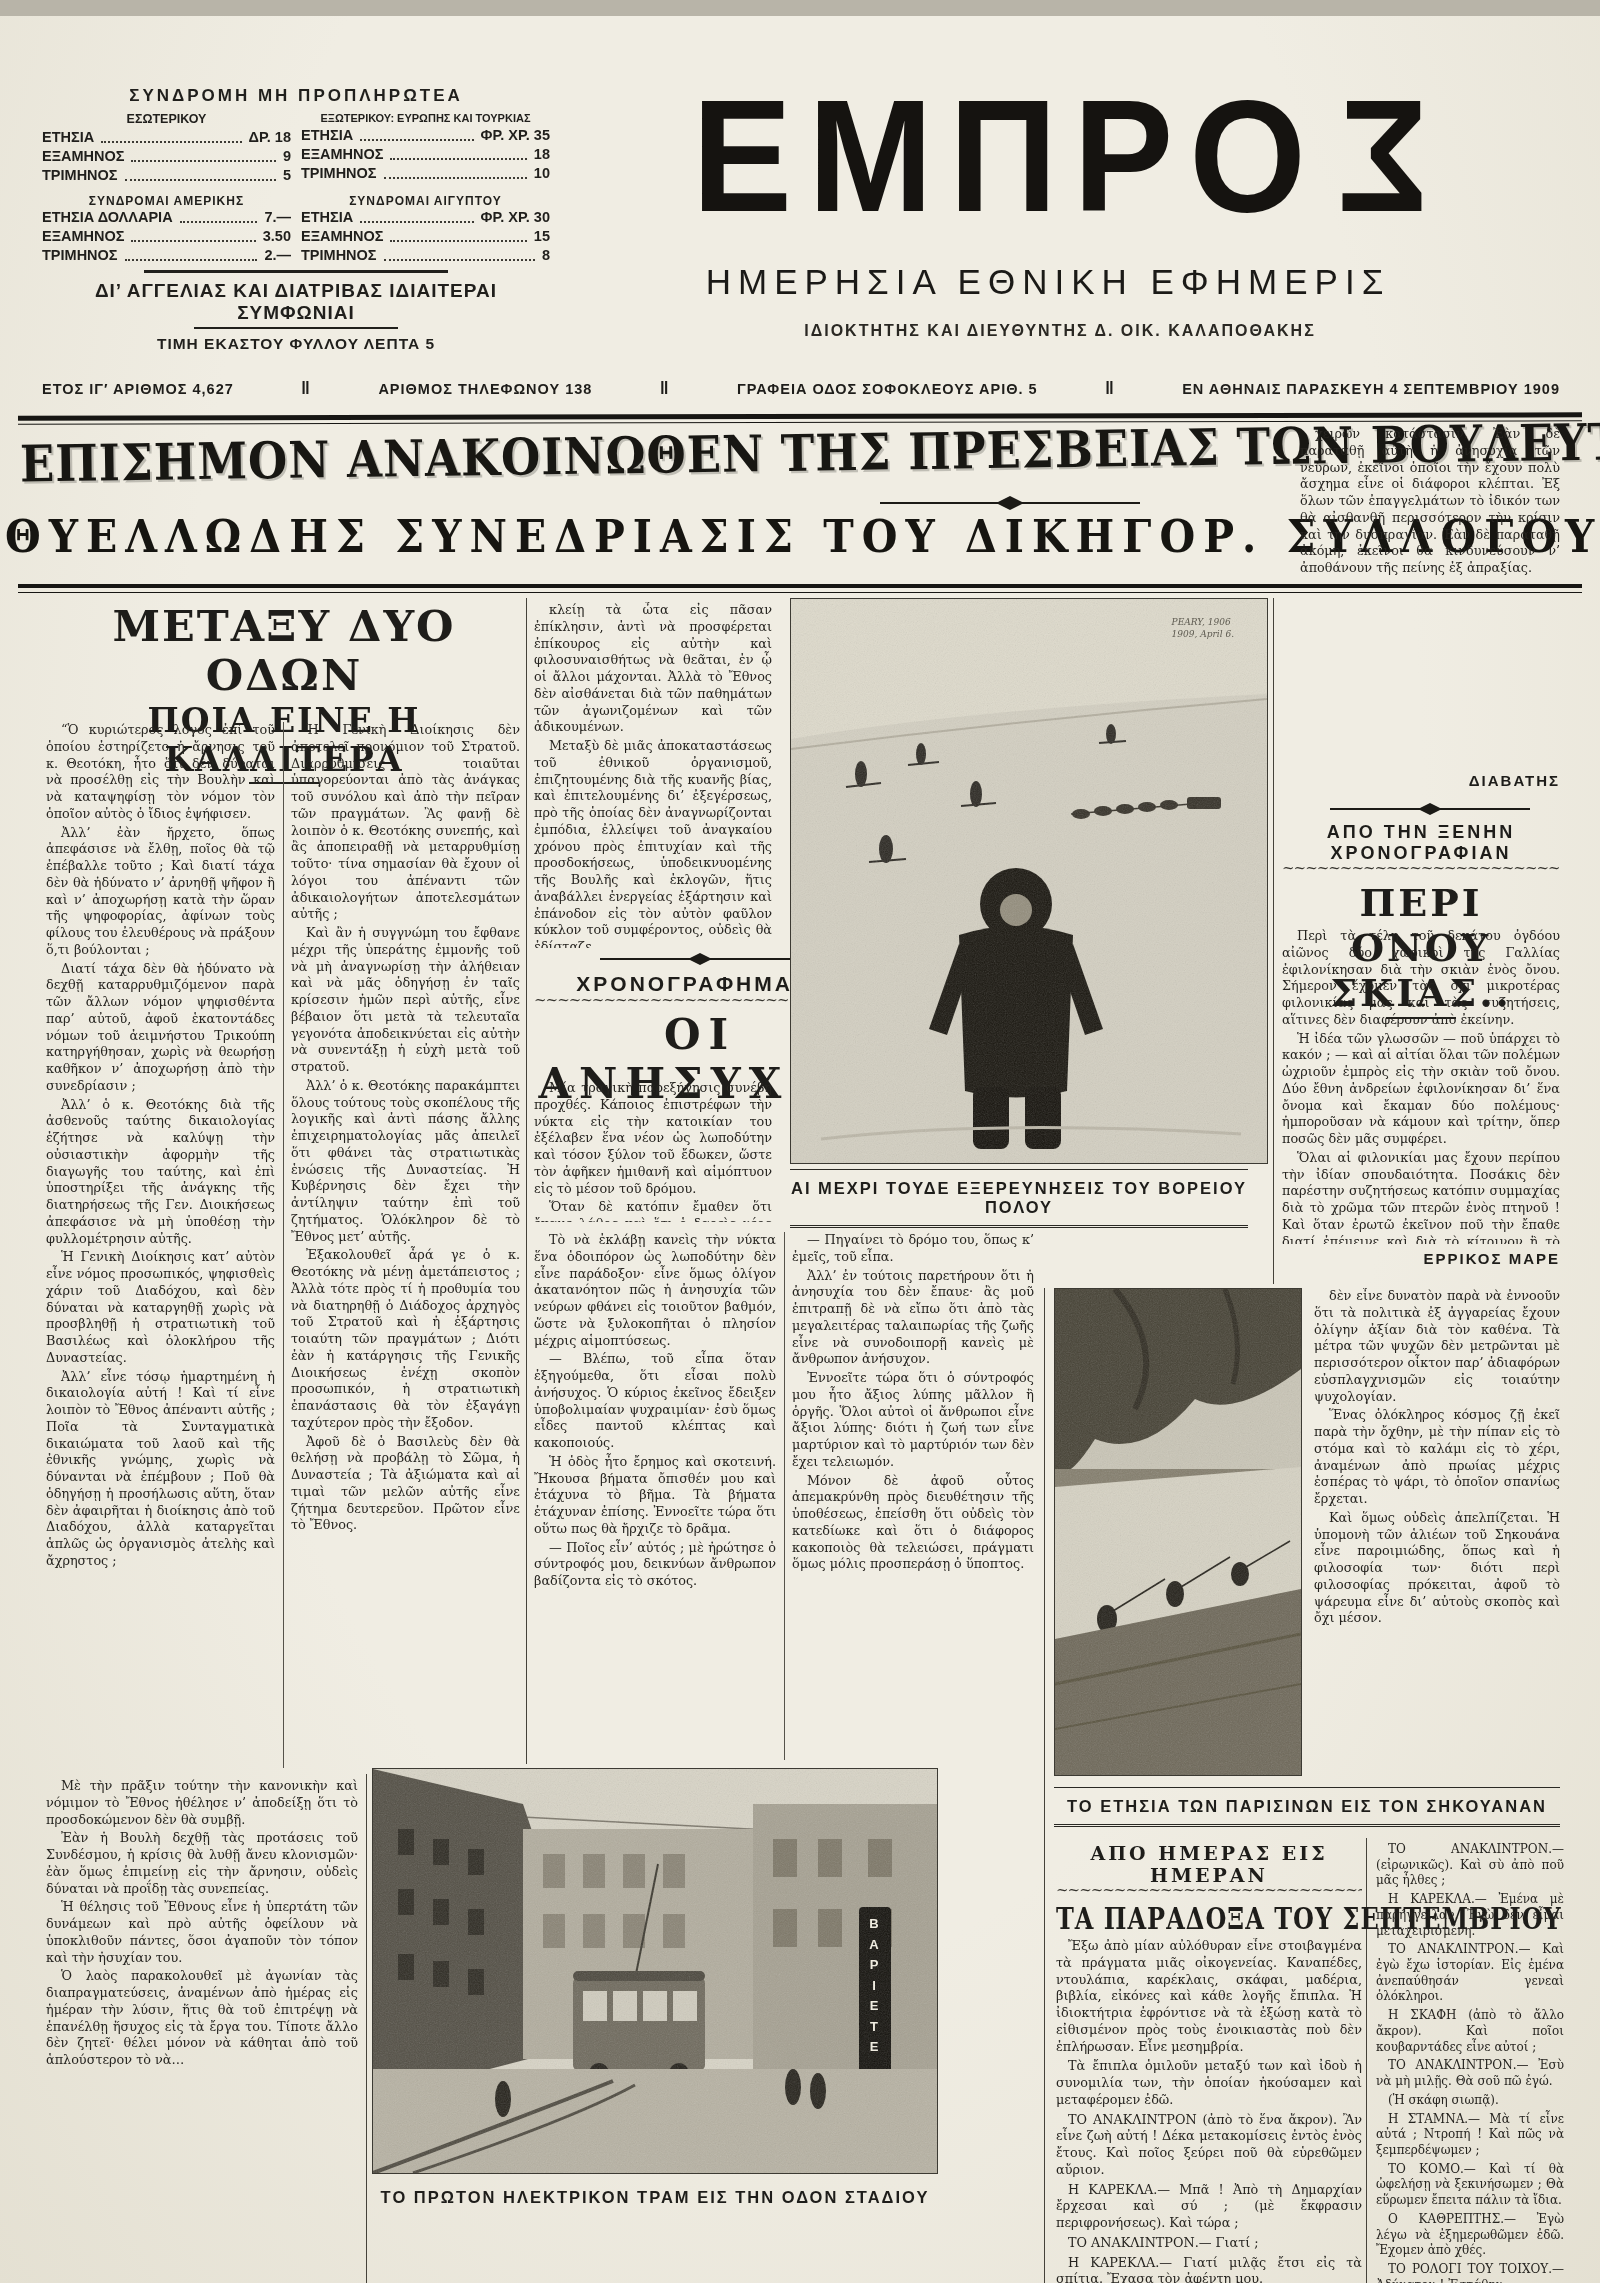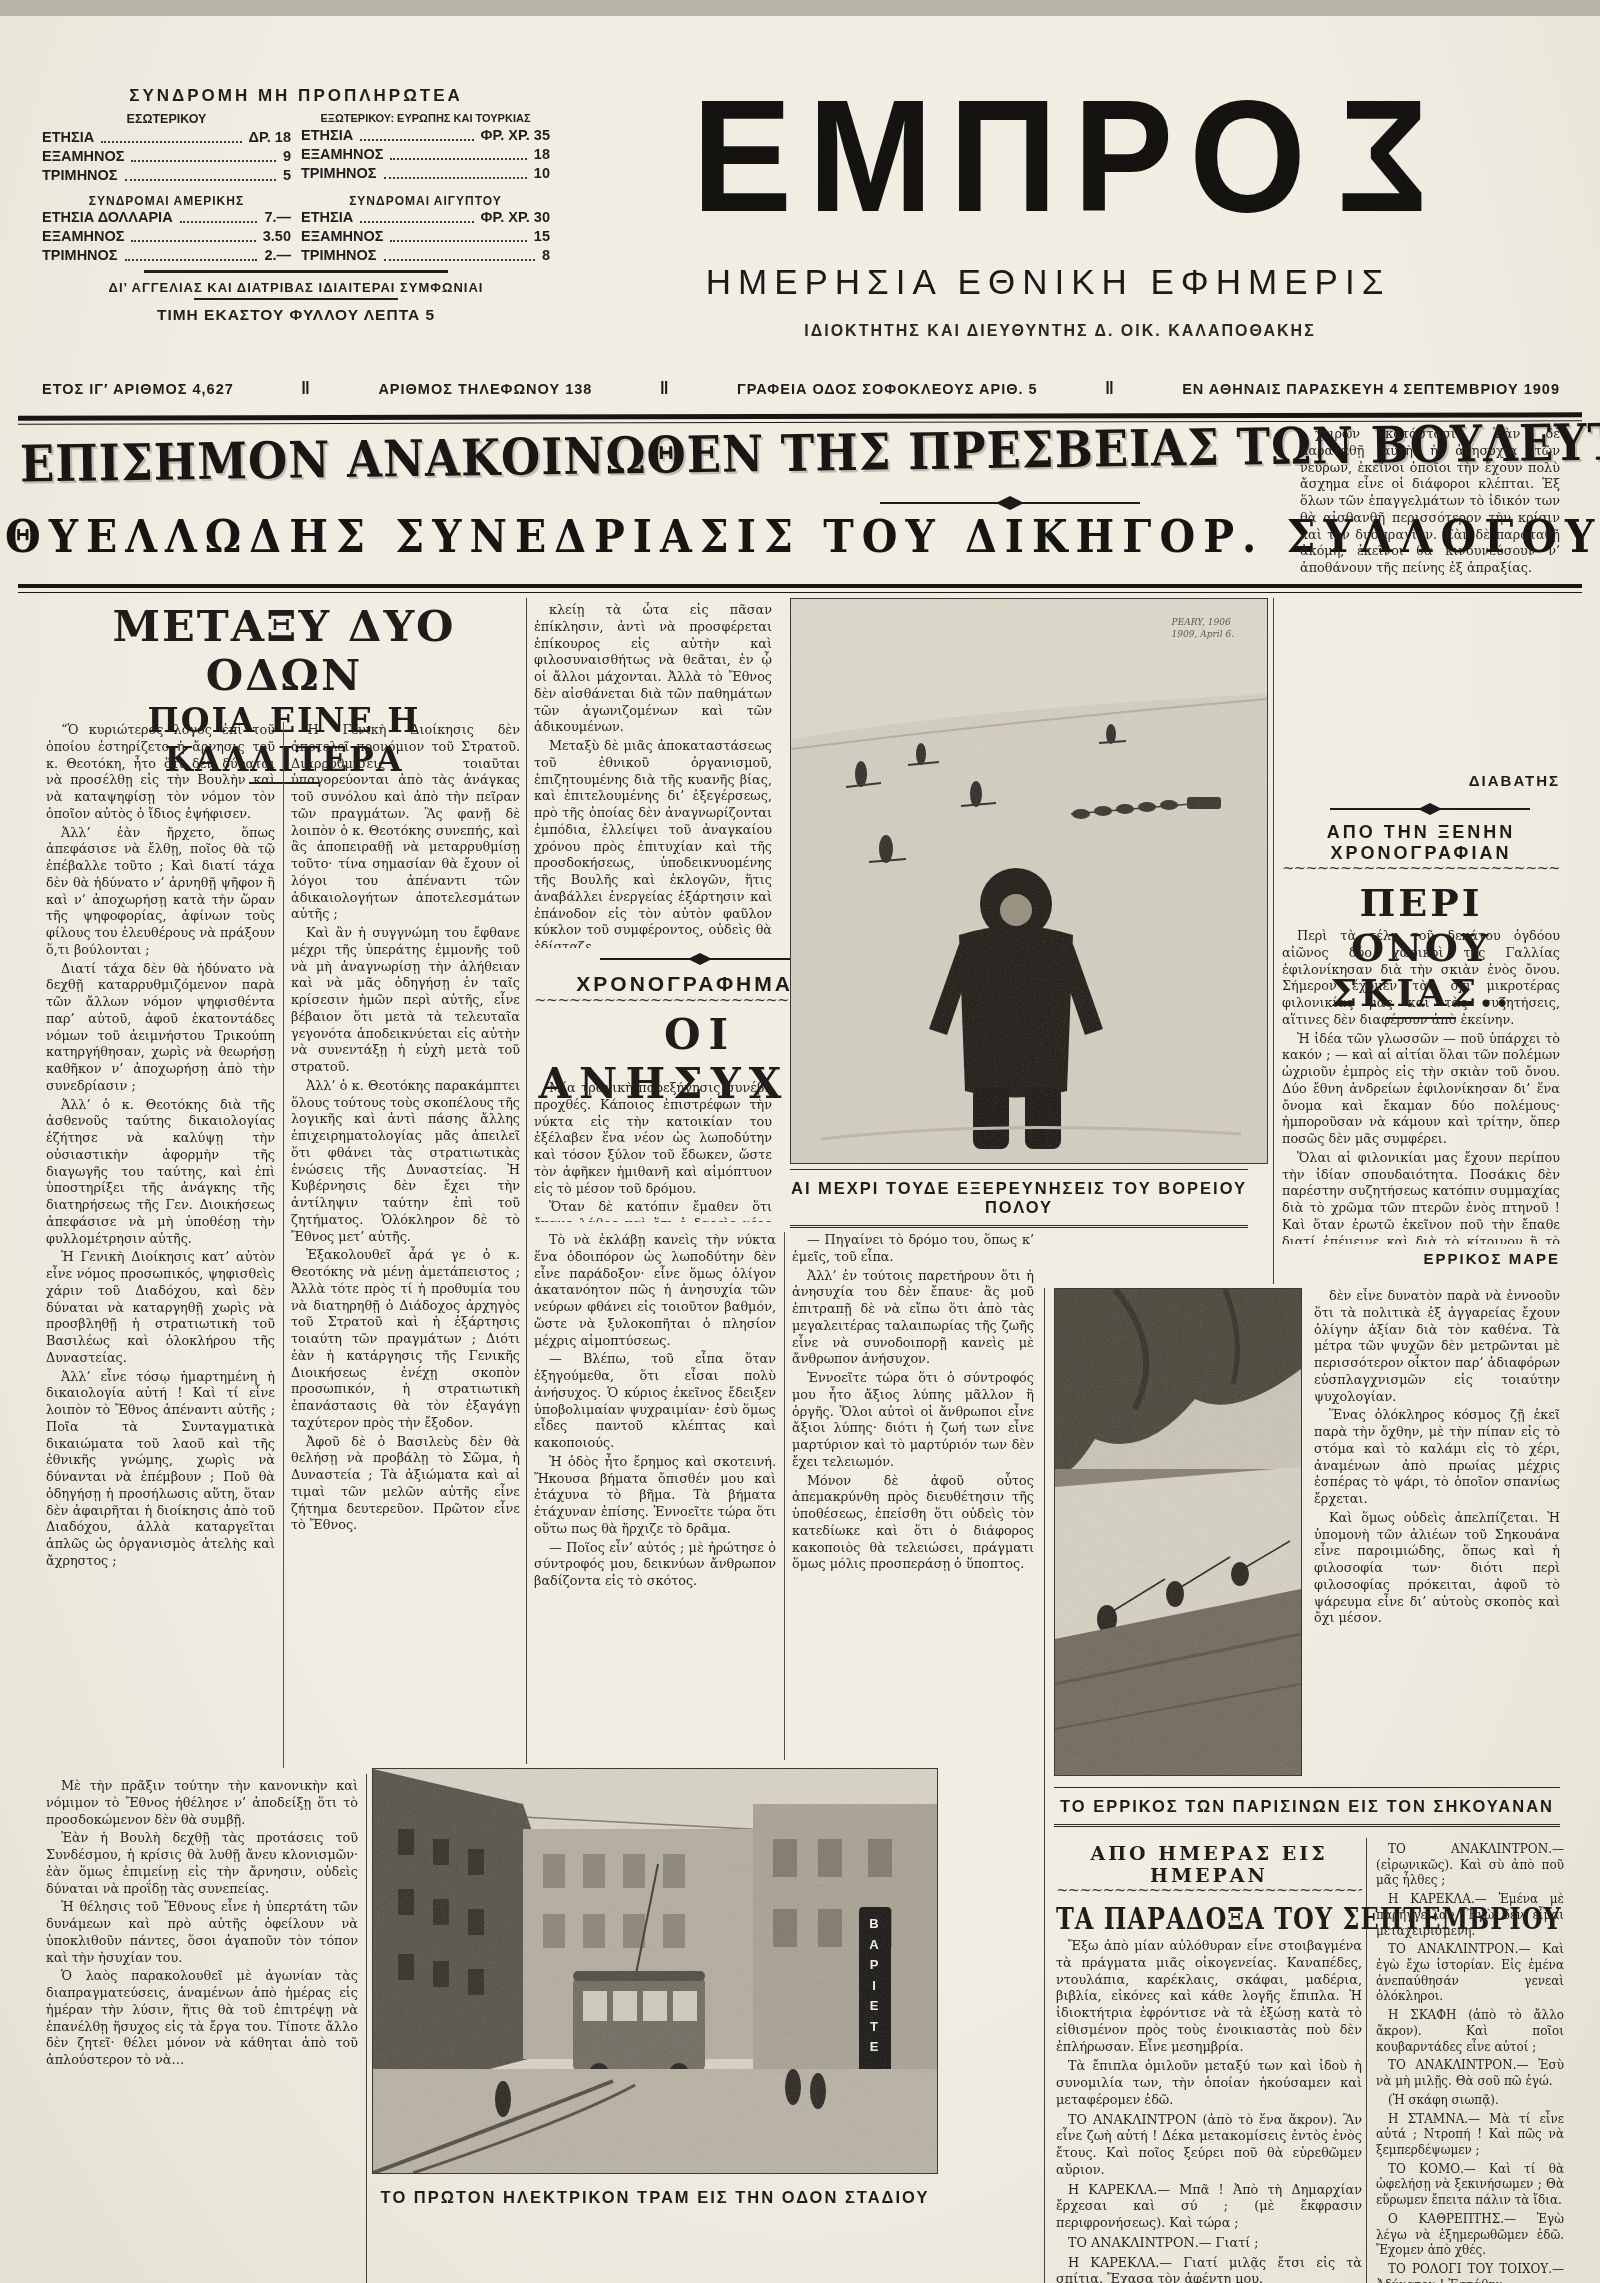--- a/index.html
+++ b/index.html
@@ -13,21 +13,21 @@
   .subs{left:42px;top:70px;width:508px;font-family:"Liberation Sans",sans-serif;font-weight:bold;color:#201f1c;}
   .subs-title{text-align:center;font-size:17px;letter-spacing:3px;}
   .subs-grid{display:flex;gap:10px;margin-top:3px;}
   .subs-col{flex:1;}
   .subs-head{text-align:center;font-size:12.5px;margin:3px 0 2px;}
   .subs-head.small{font-size:11px;letter-spacing:0;}
   .srow{display:flex;align-items:flex-end;font-size:14.5px;line-height:19px;}
   .srow .leader{flex:1;border-bottom:2px dotted #3c3a34;margin:0 7px 4px;}
   .subs-sect{text-align:center;font-size:12px;margin-top:6px;letter-spacing:1px;}
   .subs-divider{height:0;border-top:3px solid #21201c;width:60%;margin:5px auto 4px;}
-  .ads-note{text-align:center;font-size:13px;margin-top:7px;letter-spacing:1px;}
+  .ads-note{text-align:center;font-size:19px;margin-top:7px;letter-spacing:1px;}
   .price-note{text-align:center;font-size:15.5px;margin-top:6px;letter-spacing:1px;}
   .note-rule{width:40%;margin:3px auto;border-top:2px solid #21201c;}
   
   .logo{left:555px;top:58px;width:1010px;text-align:center;
     font-family:"Liberation Sans",sans-serif;font-weight:bold;font-size:150px;line-height:165px;
     letter-spacing:16px;color:#151310;transform:scaleY(1.06);white-space:nowrap;}
   .logo .mirror{display:inline-block;transform:scaleX(-1);}
   .subtitle{left:543px;top:246px;width:1010px;text-align:center;font-family:"Liberation Sans",sans-serif;
     font-weight:normal;font-size:35px;letter-spacing:7px;color:#1b1a17;}
   .owner{left:555px;top:306px;width:1010px;text-align:center;font-family:"Liberation Sans",sans-serif;
@@ -341,21 +341,21 @@
       <path d="M0,395 L246,345" stroke="#59533f" stroke-width="3"></path>
       <path d="M0,440 L246,395" stroke="#59533f" stroke-width="2"></path>
       <rect width="246" height="486" filter="url(#gr-b)" opacity="0.22"></rect>
     </svg>
   </div>
   <div class="abs body-txt" style="left:1314px;top:1272px;width:246px;height:486px;">
       <p>δὲν εἶνε δυνατὸν παρὰ νὰ ἐννοοῦν ὅτι τὰ πολιτικὰ ἐξ ἀγγαρείας ἔχουν ὀλίγην ἀξίαν διὰ τὸν καθένα. Τὰ μέτρα τῶν ψυχῶν δὲν μετρῶνται μὲ περισσότερον οἶκτον παρ’ ἀδιαφόρων εὐσπλαγχνισμῶν εἰς τοιαύτην ψυχολογίαν.</p>
       <p>Ἕνας ὁλόκληρος κόσμος ζῇ ἐκεῖ παρὰ τὴν ὄχθην, μὲ τὴν πίπαν εἰς τὸ στόμα καὶ τὸ καλάμι εἰς τὸ χέρι, ἀναμένων ἀπὸ πρωίας μέχρις ἑσπέρας τὸ ψάρι, τὸ ὁποῖον σπανίως ἔρχεται.</p>
       <p>Καὶ ὅμως οὐδεὶς ἀπελπίζεται. Ἡ ὑπομονὴ τῶν ἁλιέων τοῦ Σηκουάνα εἶνε παροιμιώδης, ὅπως καὶ ἡ φιλοσοφία των· διότι περὶ φιλοσοφίας πρόκειται, ἀφοῦ τὸ ψάρευμα εἶνε δι’ αὐτοὺς σκοπὸς καὶ ὄχι μέσον.</p>
     </div>
-  <div class="abs caption" style="left:1054px;top:1766px;width:506px;">ΤΟ ΕΡΡΙΚΟΣ ΤΩΝ ΠΑΡΙΣΙΝΩΝ ΕΙΣ ΤΟΝ ΣΗΚΟΥΑΝΑΝ</div>
+  <div class="abs caption" style="left:1054px;top:1766px;width:506px;">ΤΟ ΕΤΗΣΙΑ ΤΩΝ ΠΑΡΙΣΙΝΩΝ ΕΙΣ ΤΟΝ ΣΗΚΟΥΑΝΑΝ</div>
 
   <div class="abs" style="left:1056px;top:1826px;width:306px;">
     <div class="sect-head" style="font-size:19px;font-family:'DejaVu Serif',serif;">ΑΠΟ ΗΜΕΡΑΣ ΕΙΣ ΗΜΕΡΑΝ</div>
     <div class="wavy">~~~~~~~~~~~~~~~~~~~~~~~~~~~~~~~~~~~~~~~~~~~~~~~~~~~~~~~~~~~~~~~~~~~~~~~~~~~~~~~~~~~~~~~~~~</div>
     <div class="par-title" style="margin-top:8px;">ΤΑ ΠΑΡΑΔΟΞΑ ΤΟΥ ΣΕΠΤΕΜΒΡΙΟΥ</div>
   </div>
   <div class="abs body-txt dlg" style="left:1376px;top:1826px;width:188px;height:444px;font-size:12px;">
       <p>ΤΟ ΑΝΑΚΛΙΝΤΡΟΝ.— (εἰρωνικῶς). Καὶ σὺ ἀπὸ ποῦ μᾶς ἦλθες ;</p>
       <p>Η ΚΑΡΕΚΛΑ.— Ἐμένα μὲ παρήγγειλαν. Ἐγὼ δὲν εἶμαι μεταχειρισμένη.</p>
       <p>ΤΟ ΑΝΑΚΛΙΝΤΡΟΝ.— Καὶ ἐγὼ ἔχω ἱστορίαν. Εἰς ἐμένα ἀνεπαύθησάν γενεαὶ ὁλόκληροι.</p>

